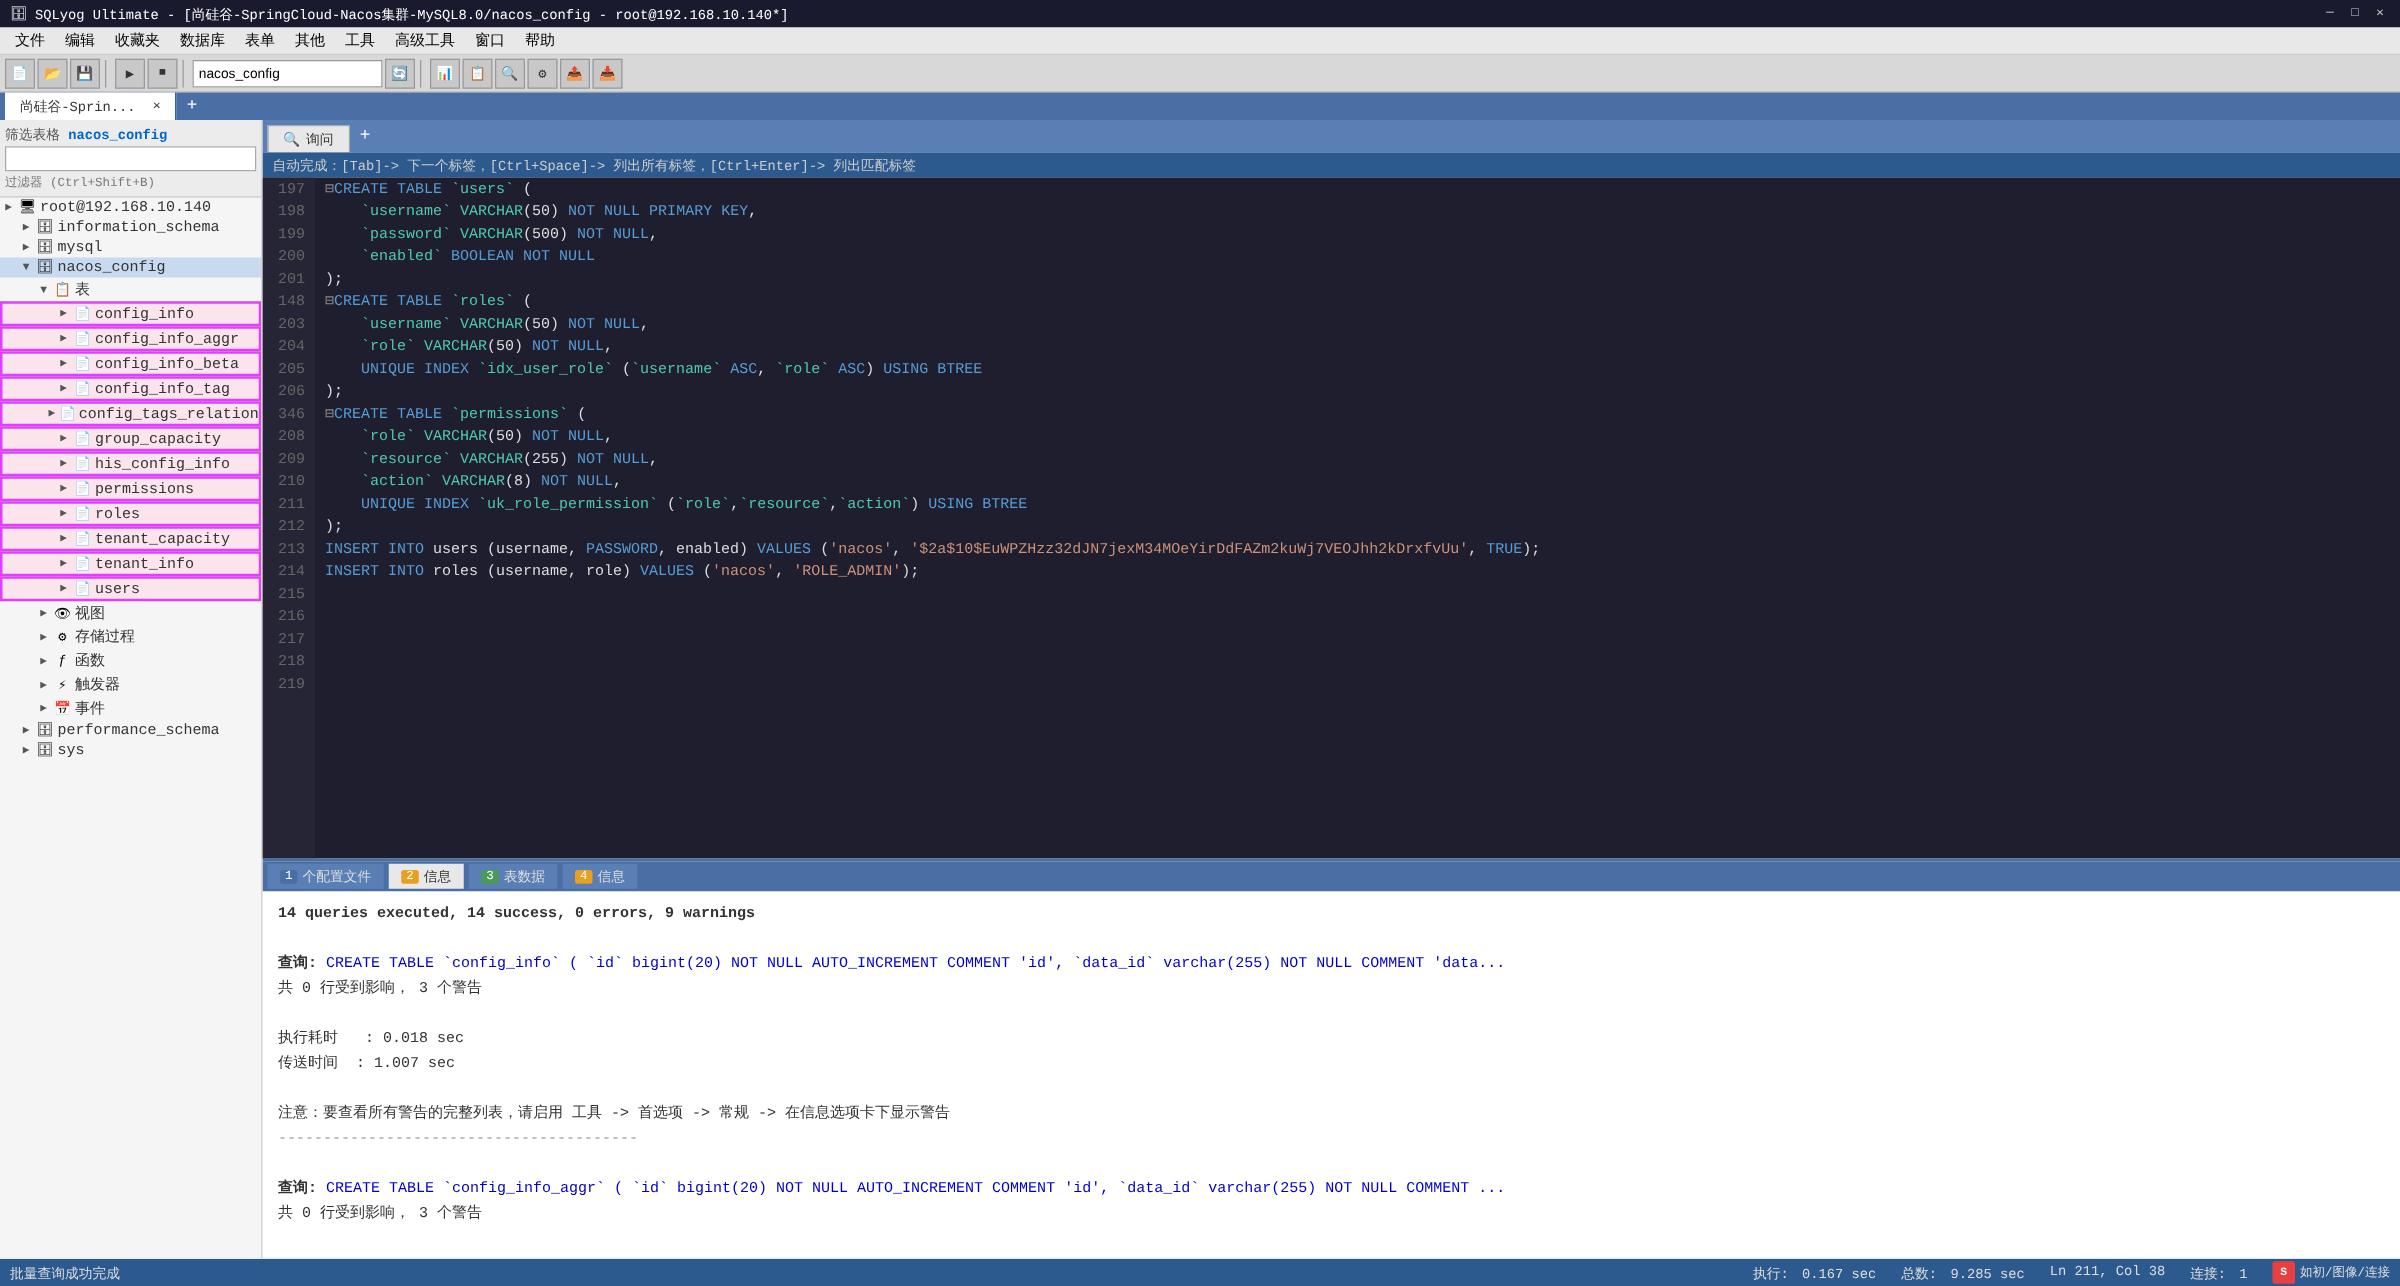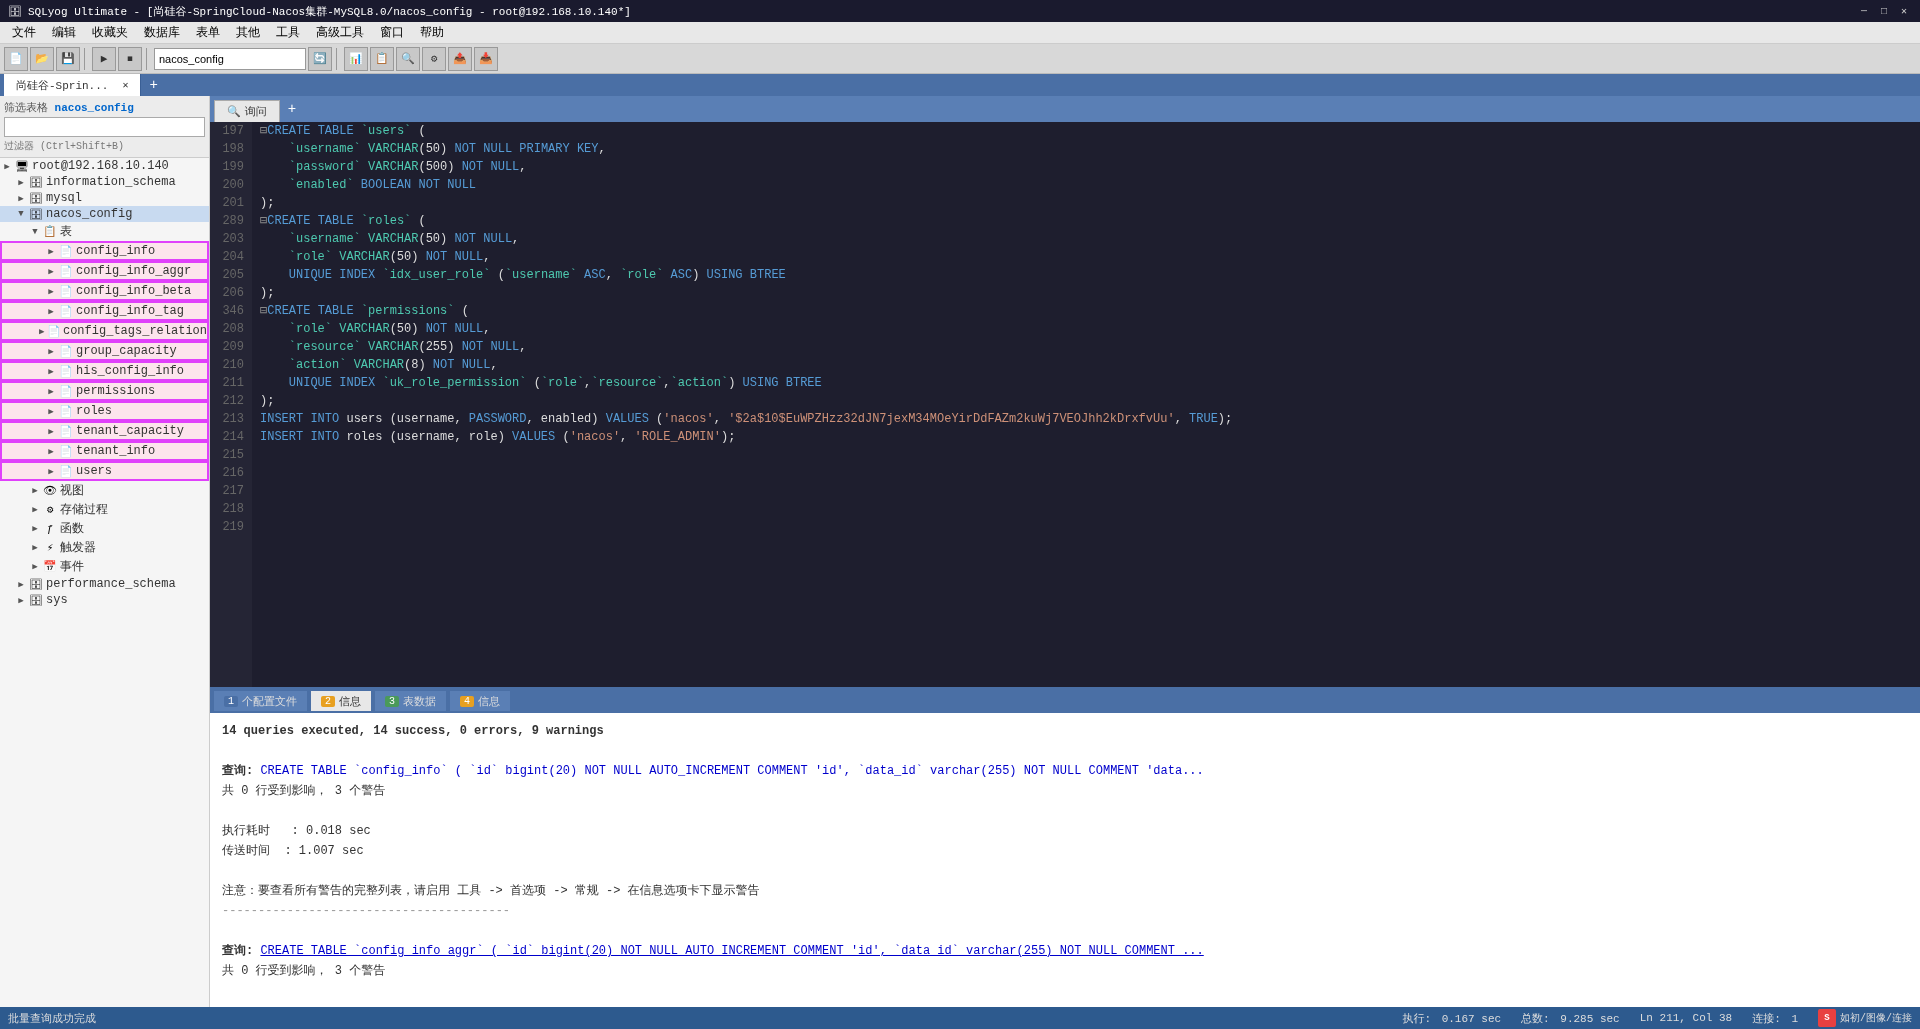--- a/index.html
+++ b/index.html
@@ -460,29 +460,30 @@
   <div id="content-area">
 
     <div id="query-tabbar">
       <div class="qtab active">
         <span>🔍</span>
         <span>询问</span>
       </div>
       <span class="qtab-add">+</span>
     </div>
 
+    <div id="autocomplete-hint">自动完成：[Tab]-&gt; 下一个标签，[Ctrl+Space]-&gt; 列出所有标签，[Ctrl+Enter]-&gt; 列出匹配标签</div>
 
     <div id="sql-editor">
       <div id="line-numbers">
           <div>197</div>
           <div>198</div>
           <div>199</div>
           <div>200</div>
           <div>201</div>
-          <div>289</div>
+          <div>148</div>
           <div>203</div>
           <div>204</div>
           <div>205</div>
           <div>206</div>
           <div>346</div>
           <div>208</div>
           <div>209</div>
           <div>210</div>
           <div>211</div>
           <div>212</div>
@@ -523,21 +524,21 @@
   <div>共 0 行受到影响，  3 个警告</div>
   <br>
   <div>
     <div>执行耗时&nbsp;&nbsp;&nbsp;: 0.018 sec</div>
     <div>传送时间&nbsp;&nbsp;: 1.007 sec</div>
   </div>
   <br>
   <div>注意：要查看所有警告的完整列表，请启用 工具 -&gt; 首选项 -&gt; 常规 -&gt; 在信息选项卡下显示警告</div>
   <div style="color:#999;">----------------------------------------</div>
   <br>
-  <div><span class="result-bold">查询:</span> <span style="color:#0000cc;text-decoration:underline;">CREATE TABLE `config_info_aggr` ( `id` bigint(20) NOT NULL AUTO_INCREMENT COMMENT 'id', `data_id` varchar(255) NOT NULL COMMENT ...</span></div>
+  <div><span class="result-bold">查询:</span> <span style="color:#0000cc;">CREATE TABLE `config_info_aggr` ( `id` bigint(20) NOT NULL AUTO_INCREMENT COMMENT 'id', `data_id` varchar(255) NOT NULL COMMENT ...</span></div>
   <div>共 0 行受到影响，  3 个警告</div>
   <br>
   
 </div>
     </div>
 
   </div>
 </div>
 
 <div id="statusbar">

